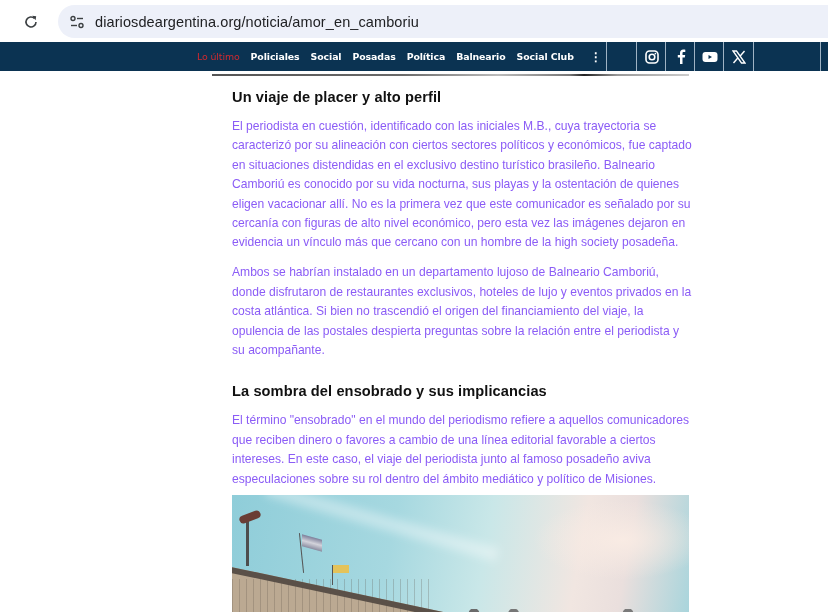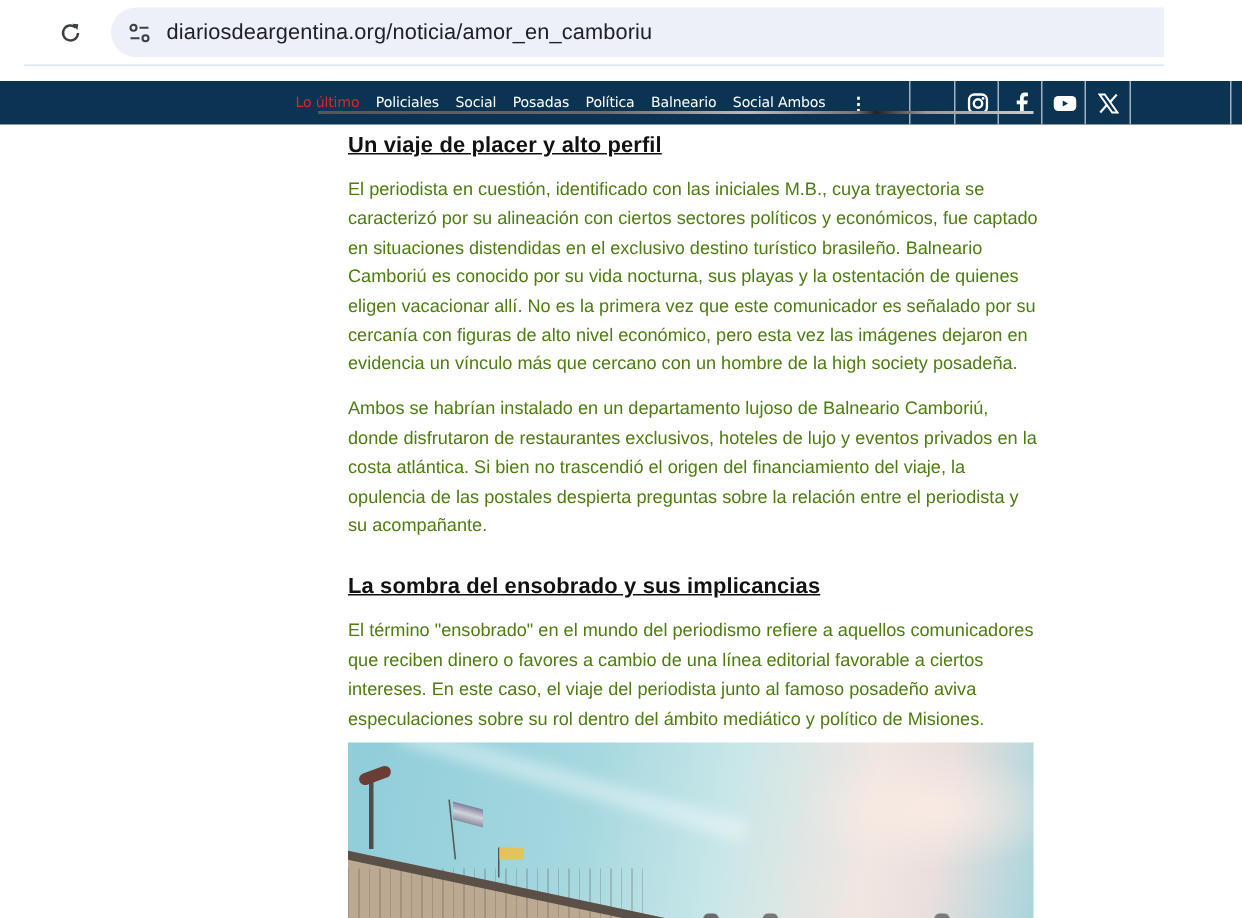--- a/index.html
+++ b/index.html
@@ -1,41 +1,41 @@
 <!DOCTYPE html>
 <html><head>
   <meta charset="utf-8">
   <style>
     * { box-sizing: border-box; margin: 0; padding: 0; }
     html, body { width: 828px; height: 612px; overflow: hidden; background: #ffffff; }
     body { font-family: "Liberation Sans", sans-serif; color: #1a1a1a; position: relative; }
 
     
-    .browser-bar { position: absolute; left: 16px; top: 0; width: 760px; height: 44px; background: #ffffff; border-bottom: 1px solid #d8e6f0; }
+    .browser-bar { position: absolute; left: 0; top: 0; width: 828px; height: 44px; background: #ffffff; border-bottom: 1px solid #d8e6f0; }
     .reload-btn { position: absolute; left: 20px; top: 11px; width: 22px; height: 22px; display: flex; align-items: center; justify-content: center; }
     .address-pill { position: absolute; left: 58px; top: 5px; right: 0; height: 33px; background: #edf0f9; border-radius: 17px 0 0 17px; display: flex; align-items: center; }
     .site-info-icon { width: 20px; height: 20px; margin-left: 9px; display: flex; align-items: center; justify-content: center; }
     .url-text { margin-left: 8px; font-size: 14.5px; color: #202124; letter-spacing: 0.1px; }
 
     
-    .site-nav { position: absolute; left: 0; top: 54px; width: 828px; height: 29px; background: #0b3352; }
+    .site-nav { position: absolute; left: 0; top: 42px; width: 828px; height: 29px; background: #0b3352; }
     .nav-links { position: absolute; left: 197px; top: 0; height: 29px; display: flex; align-items: center; }
-    .nav-link { font-family: "DejaVu Sans", sans-serif; font-size: 9.4px; font-weight: normal; color: #ffffff; margin-right: 11px; white-space: nowrap; letter-spacing: -0.1px; }
+    .nav-link { font-family: "DejaVu Sans", sans-serif; font-size: 9.4px; font-weight: bold; color: #ffffff; margin-right: 11px; white-space: nowrap; letter-spacing: -0.1px; }
     .nav-link.active { color: #d12a2f; font-weight: normal; }
     .more-btn { color: #fff; font-weight: bold; font-size: 12px; margin-left: 5px; line-height: 1; }
     .divider { position: absolute; top: 0; width: 1px; height: 29px; background: #9fb3c4; }
     .social { position: absolute; top: 0; height: 29px; width: 29px; display: flex; align-items: center; justify-content: center; }
 
     
     .prev-image-strip { position: absolute; left: 212px; top: 74px; width: 477px; height: 2px; background: linear-gradient(90deg, #555 0%, #6a6a6a 40%, #bbb 60%, #777 75%, #222 78%, #999 85%, #ccc 100%); }
 
     
     .article { position: absolute; left: 232px; top: 86px; width: 460px; }
-    .article h2 { font-size: 14.6px; font-weight: bold; color: #111; line-height: 22px; margin-bottom: 9px; letter-spacing: 0.1px; text-decoration: underline; }
-    .article p { font-size: 12.1px; line-height: 19.4px; color: #4d7c0f; margin-bottom: 10.5px; letter-spacing: 0; }
+    .article h2 { font-size: 14.6px; font-weight: bold; color: #111; line-height: 22px; margin-bottom: 9px; letter-spacing: 0.1px; }
+    .article p { font-size: 12.1px; line-height: 19.4px; color: #8b5cf6; margin-bottom: 10.5px; letter-spacing: 0; }
     .h2-second { margin-top: 20px; }
 
     .article-image { position: absolute; left: 232px; top: 495px; width: 457px; height: 117px; overflow: hidden;
       background: linear-gradient(100deg, #8fcdd9 0%, #a6d8e0 35%, #c9e7e8 55%, #f1e6e1 75%, #eadfdd 85%, #a9d5dc 100%); }
     .img-glow { position: absolute; left: 300px; top: 5px; width: 180px; height: 80px; background: radial-gradient(ellipse at center, rgba(250,236,228,0.9) 0%, rgba(250,236,228,0) 70%); }
     .img-haze { position: absolute; left: 30px; top: 20px; width: 240px; height: 14px; transform: rotate(16deg); background: rgba(255,255,255,0.35); filter: blur(4px); }
     .img-roof { position: absolute; left: -10px; top: 70px; width: 230px; height: 80px; background: #bba992; transform: skewY(12deg); transform-origin: left top; border-top: 6px solid #5a5048; }
     .img-roof-lines { position: absolute; left: 0; top: 84px; width: 200px; height: 40px; background: repeating-linear-gradient(90deg, rgba(90,80,70,0.25) 0 1px, transparent 1px 7px); }
     .img-pole { position: absolute; left: 14px; top: 25px; width: 3px; height: 46px; background: #4d4d4d; }
     .img-sock { position: absolute; left: 7px; top: 18px; width: 22px; height: 8px; background: #6a3d35; border-radius: 4px; transform: rotate(-20deg); }
@@ -69,21 +69,21 @@
 </div>
 
 <div class="site-nav">
   <div class="nav-links">
     <span class="nav-link active">Lo último</span>
     <span class="nav-link">Policiales</span>
     <span class="nav-link">Social</span>
     <span class="nav-link">Posadas</span>
     <span class="nav-link">Política</span>
     <span class="nav-link">Balneario</span>
-    <span class="nav-link">Social Ambos</span>
+    <span class="nav-link">Social Club</span>
     <span class="more-btn">⋮</span>
   </div>
 
   <div class="divider" style="left:606px"></div>
   <div class="divider" style="left:636px"></div>
   <div class="divider" style="left:665px"></div>
   <div class="divider" style="left:694px"></div>
   <div class="divider" style="left:723px"></div>
   <div class="divider" style="left:753px"></div>
   <div class="divider" style="left:820px"></div>

